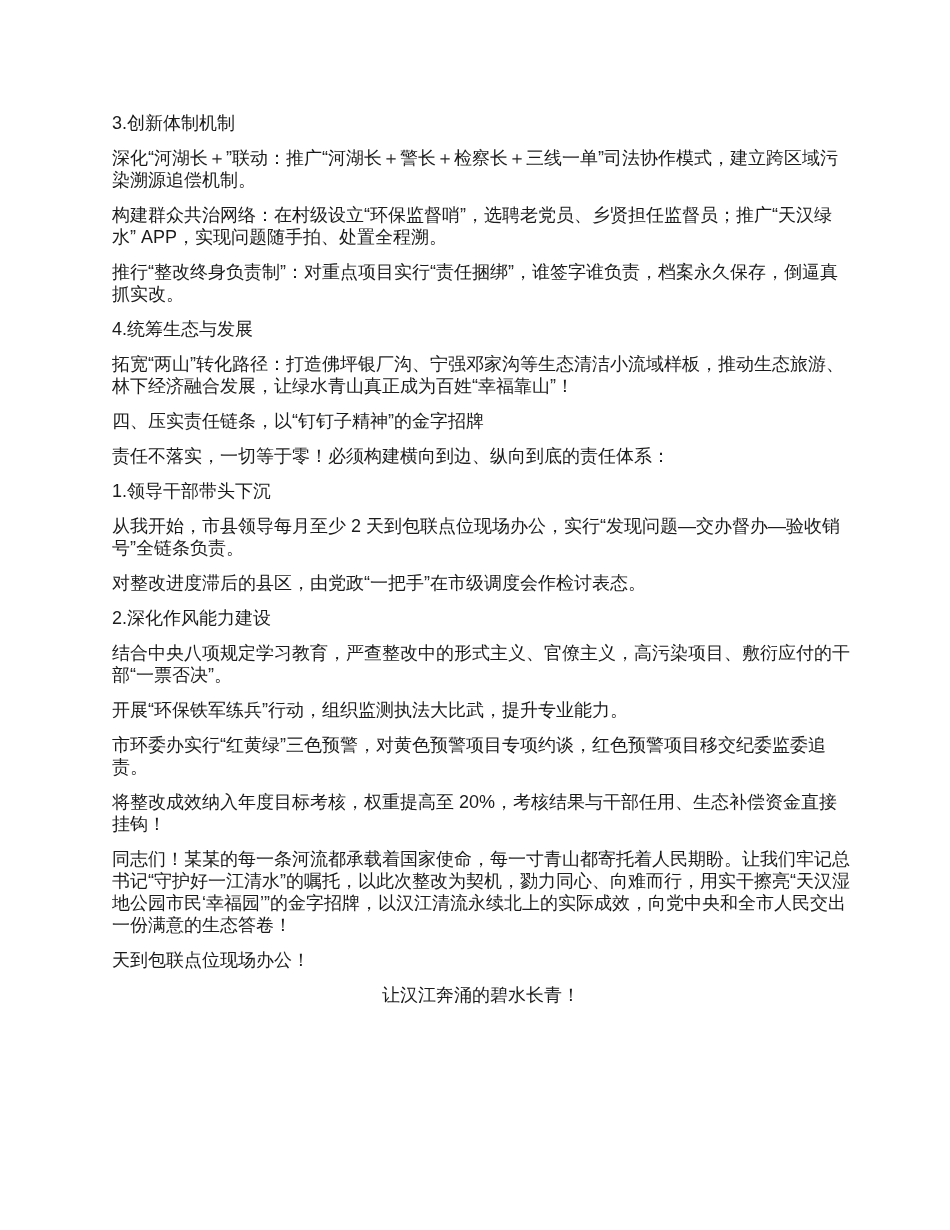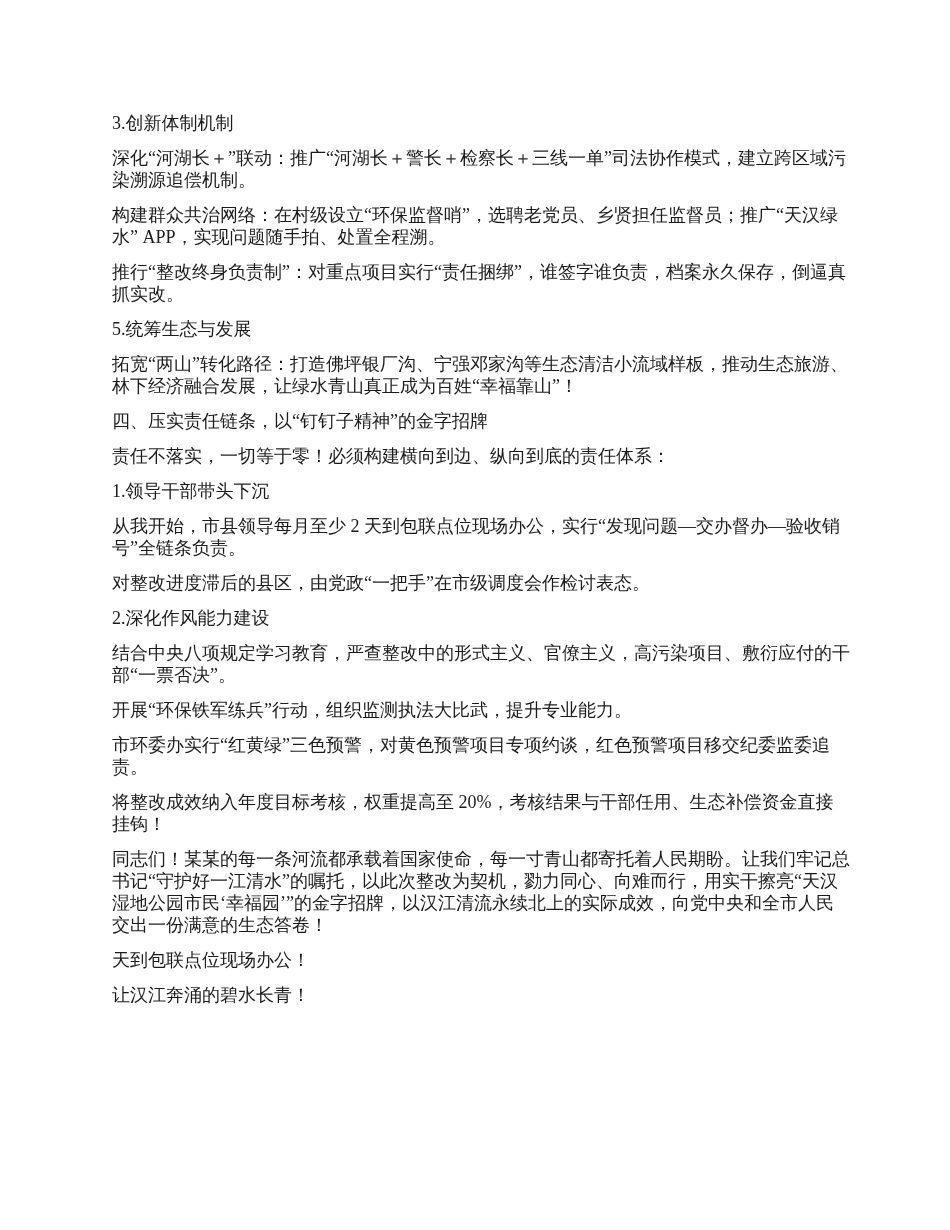--- a/index.html
+++ b/index.html
@@ -15,45 +15,46 @@
   .document-page {
     width: 950px;
     height: 1230px;
     background: #ffffff;
     box-sizing: border-box;
   }
   .document-body {
     box-sizing: border-box;
     padding: 112px 100px 40px 112px;
     width: 950px;
-    font-family: Liberation Serif, serif;
+    font-family: Liberation Sans, sans-serif;
     font-size: 18px;
     line-height: 22px;
     color: #1b1b1b;
     text-align: left;
   }
   .document-body p {
     margin: 0 0 13px 0;
     word-break: break-all;
     overflow-wrap: anywhere;
   }
   .document-body p:last-child {
     margin-bottom: 0;
+    text-align: center;
   }
 </style>
 </head>
 <body>
 
 <div class="document-page">
   <div class="document-body">
       <p>3.创新体制机制</p>
       <p>深化“河湖长＋”联动：推广“河湖长＋警长＋检察长＋三线一单”司法协作模式，建立跨区域污染溯源追偿机制。</p>
       <p>构建群众共治网络：在村级设立“环保监督哨”，选聘老党员、乡贤担任监督员；推广“天汉绿水” APP，实现问题随手拍、处置全程溯。</p>
       <p>推行“整改终身负责制”：对重点项目实行“责任捆绑”，谁签字谁负责，档案永久保存，倒逼真抓实改。</p>
-      <p>5.统筹生态与发展</p>
+      <p>4.统筹生态与发展</p>
       <p>拓宽“两山”转化路径：打造佛坪银厂沟、宁强邓家沟等生态清洁小流域样板，推动生态旅游、林下经济融合发展，让绿水青山真正成为百姓“幸福靠山”！</p>
       <p>四、压实责任链条，以“钉钉子精神”的金字招牌</p>
       <p>责任不落实，一切等于零！必须构建横向到边、纵向到底的责任体系：</p>
       <p>1.领导干部带头下沉</p>
       <p>从我开始，市县领导每月至少 2 天到包联点位现场办公，实行“发现问题—交办督办—验收销号”全链条负责。</p>
       <p>对整改进度滞后的县区，由党政“一把手”在市级调度会作检讨表态。</p>
       <p>2.深化作风能力建设</p>
       <p>结合中央八项规定学习教育，严查整改中的形式主义、官僚主义，高污染项目、敷衍应付的干部“一票否决”。</p>
       <p>开展“环保铁军练兵”行动，组织监测执法大比武，提升专业能力。</p>
       <p>市环委办实行“红黄绿”三色预警，对黄色预警项目专项约谈，红色预警项目移交纪委监委追责。</p>

